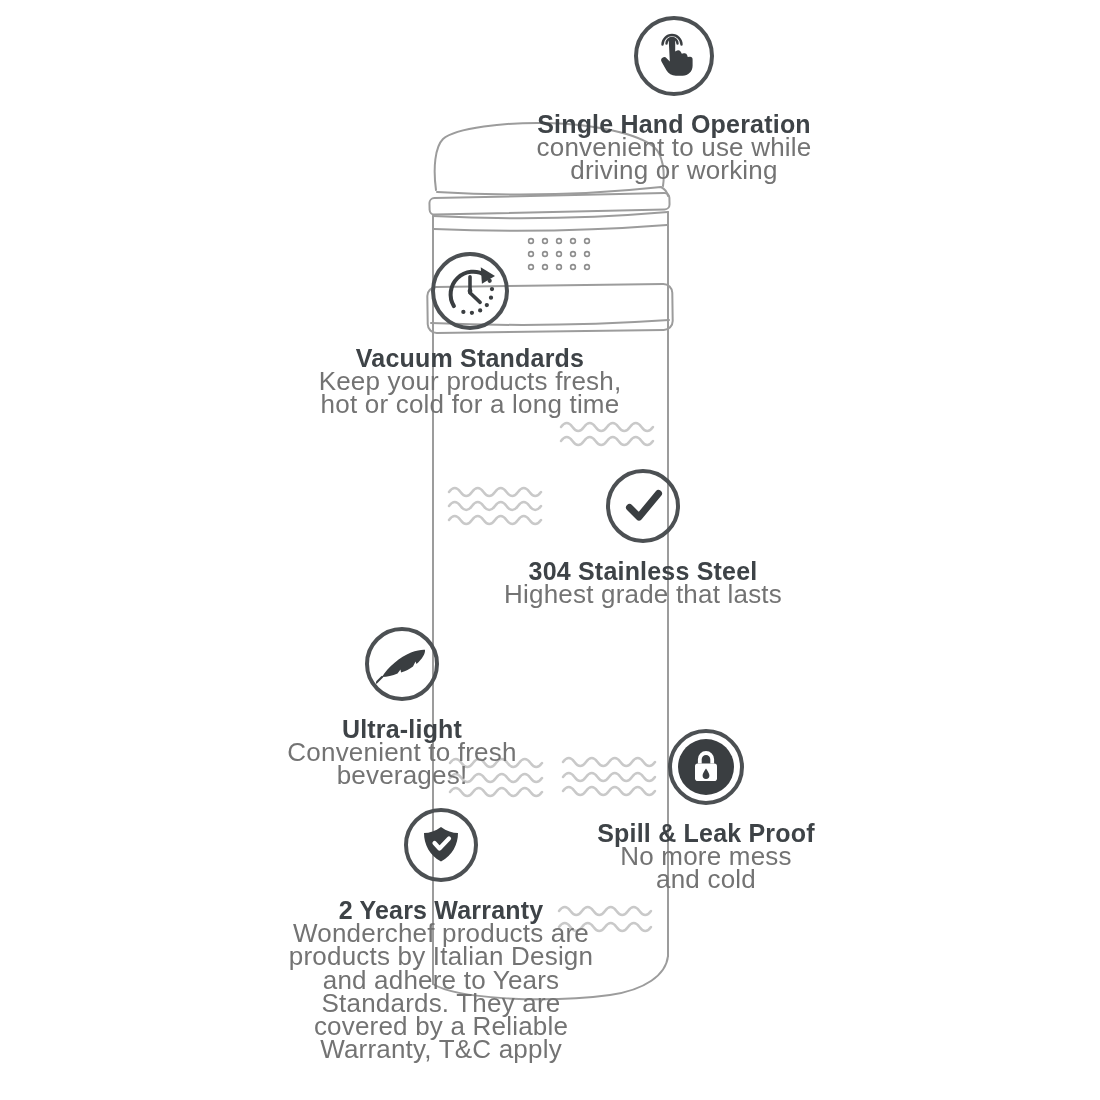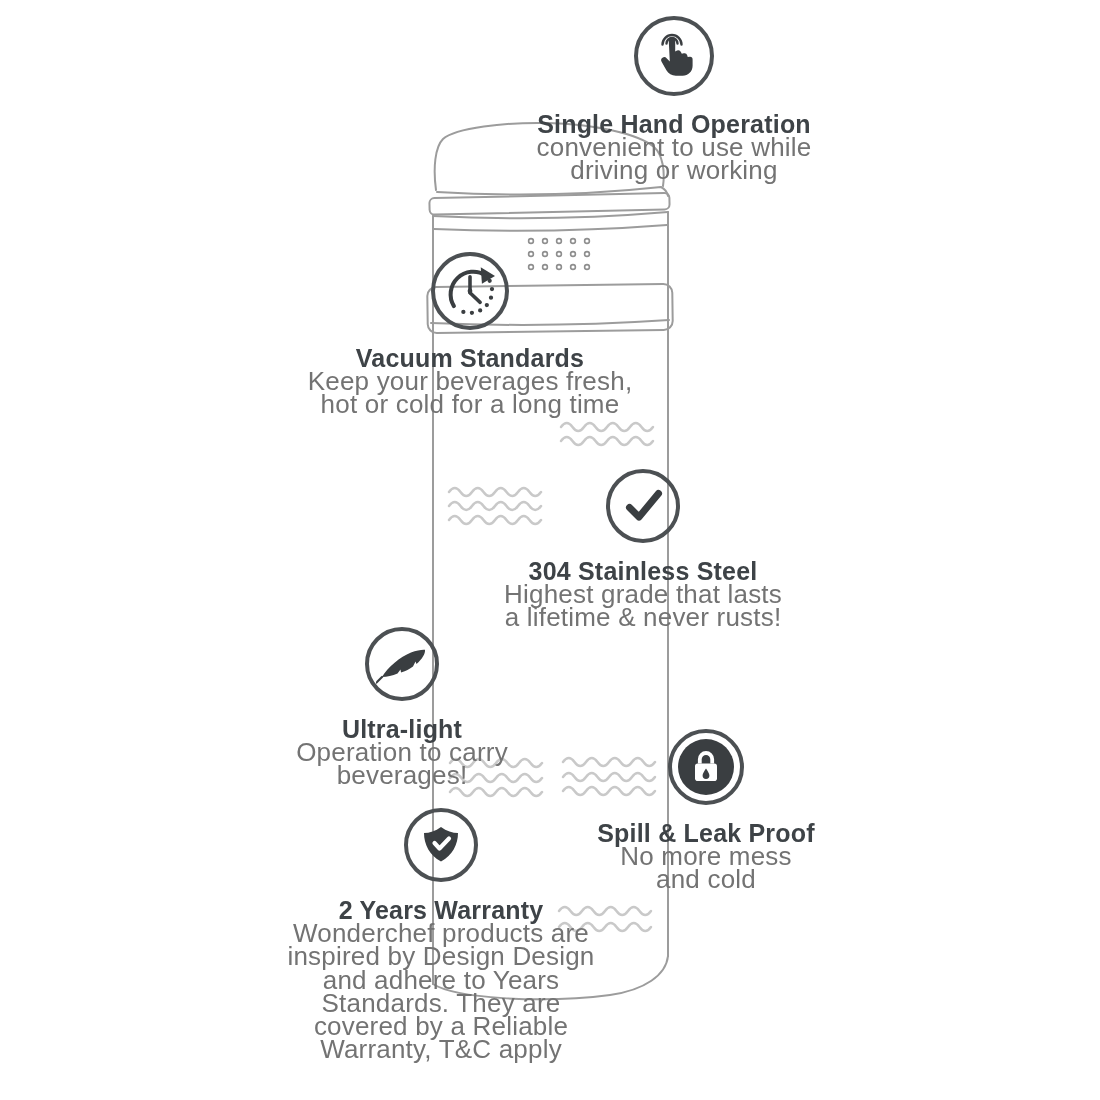--- a/index.html
+++ b/index.html
@@ -117,44 +117,43 @@
           <path stroke-width="3.4" d="M -13.5,12.7 A 19,19 0 0 1 13.1,-13.1"></path>
           <path stroke-width="3.6" stroke-dasharray="0 7.2" d="M 16.5,-8.5 A 18.5,18.5 0 0 1 -7,17"></path>
           <path stroke-width="3" d="M 0,1.5 L 0,-12"></path>
           <path stroke-width="3" d="M 0,1.5 L 8.5,9.5"></path>
         </g>
         <polygon fill="#3a3e41" points="9,-20 21,-12.5 10,-6"></polygon>
         <circle r="2" fill="#3a3e41"></circle>
       </svg>
     </div>
     <div class="f-title">Vacuum Standards</div>
-    <div class="f-line">Keep your beverages fresh,</div>
+    <div class="f-line">Keep your products fresh,</div>
     <div class="f-line">hot or cold for a long time</div>
   </div>
 
   <div class="feature" id="f3">
     <div class="icon-circle c74">
       <svg width="46" height="46" viewBox="-23 -23 46 46">
         <path fill="none" stroke="#3a3e41" stroke-width="7" stroke-linecap="round" stroke-linejoin="round" d="M -13.5,1.5 L -4,11 L 15.5,-12.5"></path>
       </svg>
     </div>
     <div class="f-title">304 Stainless Steel</div>
     <div class="f-line">Highest grade that lasts</div>
-    <div class="f-line">a lifetime &amp; never rusts!</div>
   </div>
 
   <div class="feature" id="f4">
     <div class="icon-circle c74">
       <svg width="52" height="52" viewBox="-26 -26 52 52">
         <path stroke="#3a3e41" stroke-width="2.2" stroke-linecap="round" d="M -20,13 L -25.5,18.5"></path>
         <path fill="#3a3e41" d="M -20,13 C -14,3 -2,-7 9,-11.5 C 15,-13.8 20.5,-14.6 23,-14.2 C 23.5,-10.5 20,-4.5 14.5,0 L 13.5,-2.5 L 11,2.5 C 7,5.5 3,7.5 -1,8.5 L -1.5,5.5 L -4.5,9.5 C -9.5,11.5 -15,13 -20,13 Z"></path>
       </svg>
     </div>
     <div class="f-title">Ultra-light</div>
-    <div class="f-line">Operation to carry</div>
+    <div class="f-line">Convenient to fresh</div>
     <div class="f-line">beverages!</div>
   </div>
 
   <div class="feature" id="f5">
     <div class="icon-circle c76">
       <svg width="62" height="62" viewBox="-31 -31 62 62">
         <circle r="28" fill="#3a3e41"></circle>
         <path fill="none" stroke="#ffffff" stroke-width="3.8" d="M -6.2,-3.5 v -4.3 a 6.2,6.2 0 0 1 12.4,0 v 4.3"></path>
         <rect x="-11" y="-3.5" width="22" height="17.5" rx="2.8" fill="#ffffff"></rect>
         <path fill="#3a3e41" d="M 0,1.5 C 1.9,4.5 3.4,6.5 3.4,8.6 A 3.4,3.4 0 0 1 -3.4,8.6 C -3.4,6.5 -1.9,4.5 0,1.5 Z"></path>
@@ -167,20 +166,20 @@
 
   <div class="feature" id="f6">
     <div class="icon-circle c74">
       <svg width="52" height="52" viewBox="-26 -26 52 52">
         <path fill="#3a3e41" d="M 0,-18 C 5.5,-14 11.5,-12 17,-12 C 17,-1 11.5,10.5 0,16.5 C -11.5,10.5 -17,-1 -17,-12 C -11.5,-12 -5.5,-14 0,-18 Z"></path>
         <path fill="none" stroke="#ffffff" stroke-width="4.2" stroke-linecap="round" stroke-linejoin="round" d="M -6.5,-2 L -1.5,3.5 L 8,-6.5"></path>
       </svg>
     </div>
     <div class="f-title">2 Years Warranty</div>
     <div class="f-line">Wonderchef products are</div>
-    <div class="f-line">inspired by Design Design</div>
+    <div class="f-line">products by Italian Design</div>
     <div class="f-line">and adhere to Years</div>
     <div class="f-line">Standards. They are</div>
     <div class="f-line">covered by a Reliable</div>
     <div class="f-line">Warranty, T&amp;C apply</div>
   </div>
 
 </div>
 
 </body></html>

